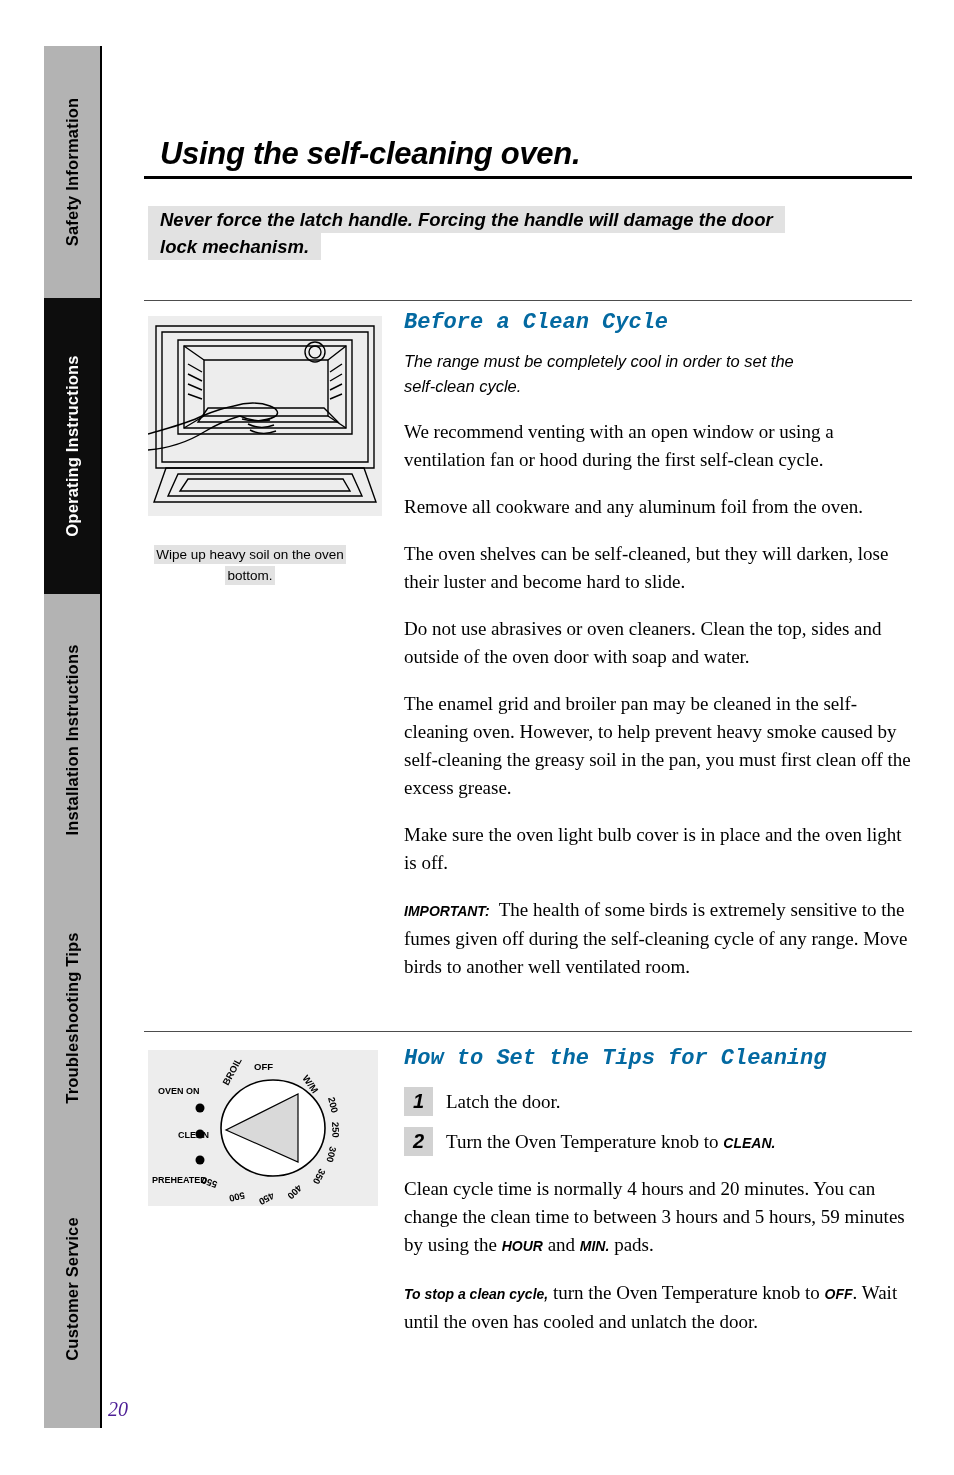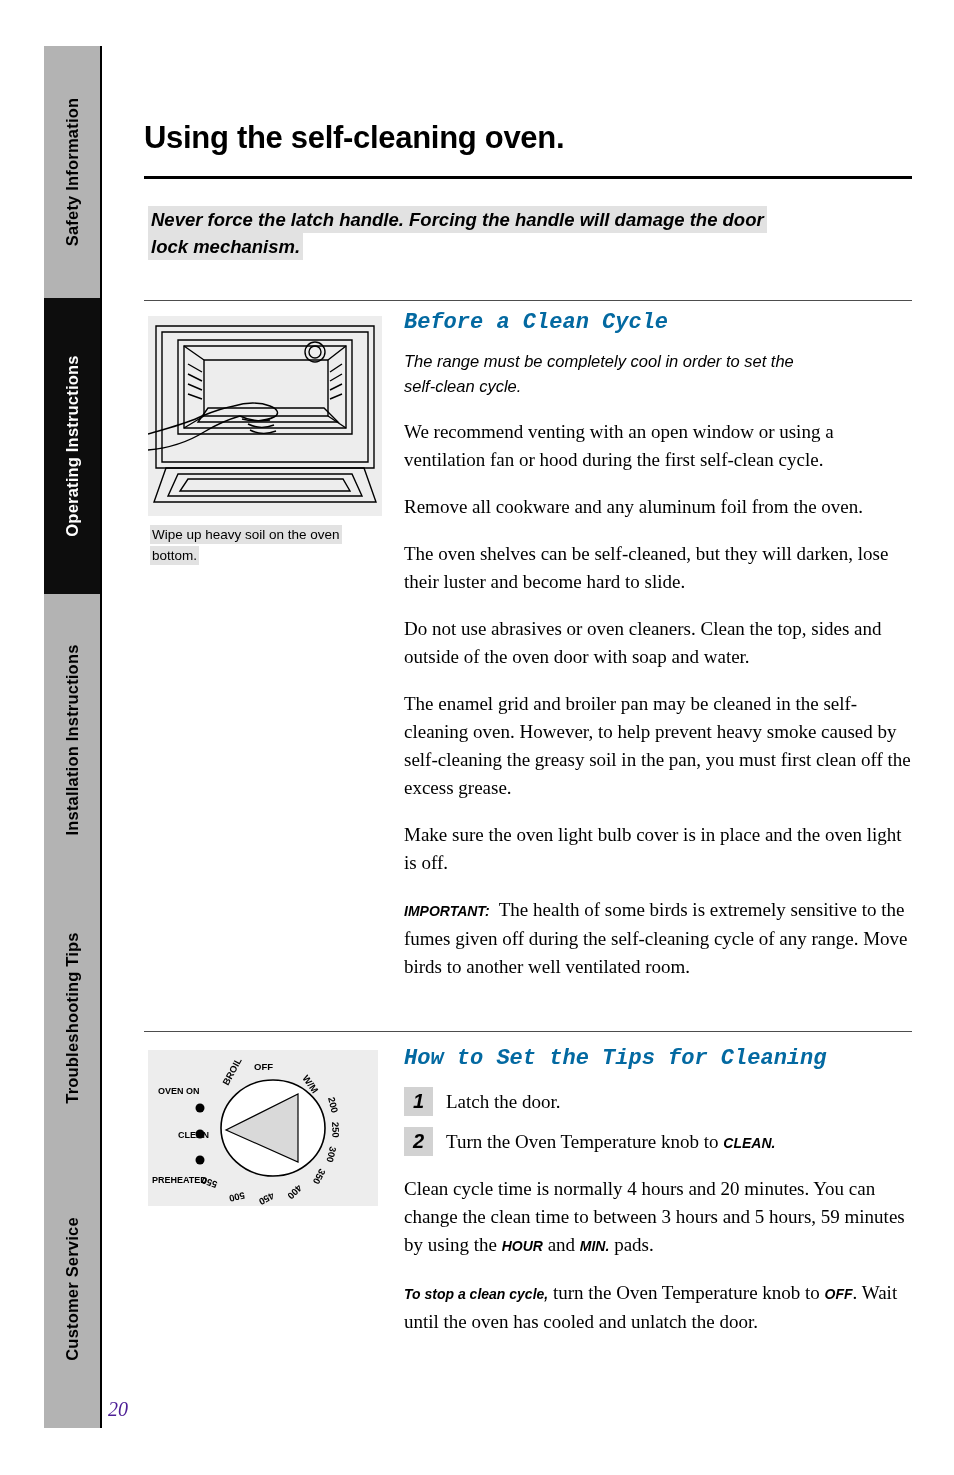--- a/index.html
+++ b/index.html
@@ -55,23 +55,24 @@
     left: 144px;
     top: 0;
     width: 770px;
     height: 1475px;
   }
 
   h1#page-title {
     position: absolute;
     left: 0;
     top: 120px;
-    margin: 0;
-    font-family: "Liberation Sans", sans-serif;
-    font-weight: bold;
+    margin: 16px;
+    font-family: "Liberation Sans", sans-serif;
+    font-weight: bold;
+    font-style: italic;
     font-size: 31px;
     letter-spacing: -0.3px;
     color: #000;
   }
   #title-rule {
     position: absolute;
     left: 0;
     top: 176px;
     width: 768px;
     height: 3px;
@@ -88,21 +89,21 @@
   #warning .wline {
     display: inline;
     font-family: "Liberation Sans", sans-serif;
     font-style: italic;
     font-weight: bold;
     font-size: 18.5px;
     line-height: 27px;
     background: #e2e2e2;
     box-decoration-break: clone;
     -webkit-box-decoration-break: clone;
-    padding: 3px 3px;
+    padding: 3px 12px;
     color: #000;
   }
 
   .hrule {
     position: absolute;
     left: 0;
     height: 1px;
     background: #4d4d4d;
     width: 768px;
   }
@@ -115,22 +116,23 @@
     left: 4px;
     top: 316px;
     width: 234px;
     height: 200px;
     background: #ededed;
   }
   #figure-oven svg { display: block; }
   #figure-caption {
     position: absolute;
     left: 6px;
-    top: 524px;
+    top: 544px;
     width: 200px;
+    text-align: center;
   }
   #figure-caption span {
     font-family: "Liberation Sans", sans-serif;
     font-size: 13.5px;
     line-height: 21px;
     background: #e2e2e2;
     box-decoration-break: clone;
     -webkit-box-decoration-break: clone;
     padding: 2px 2px;
     color: #000;

